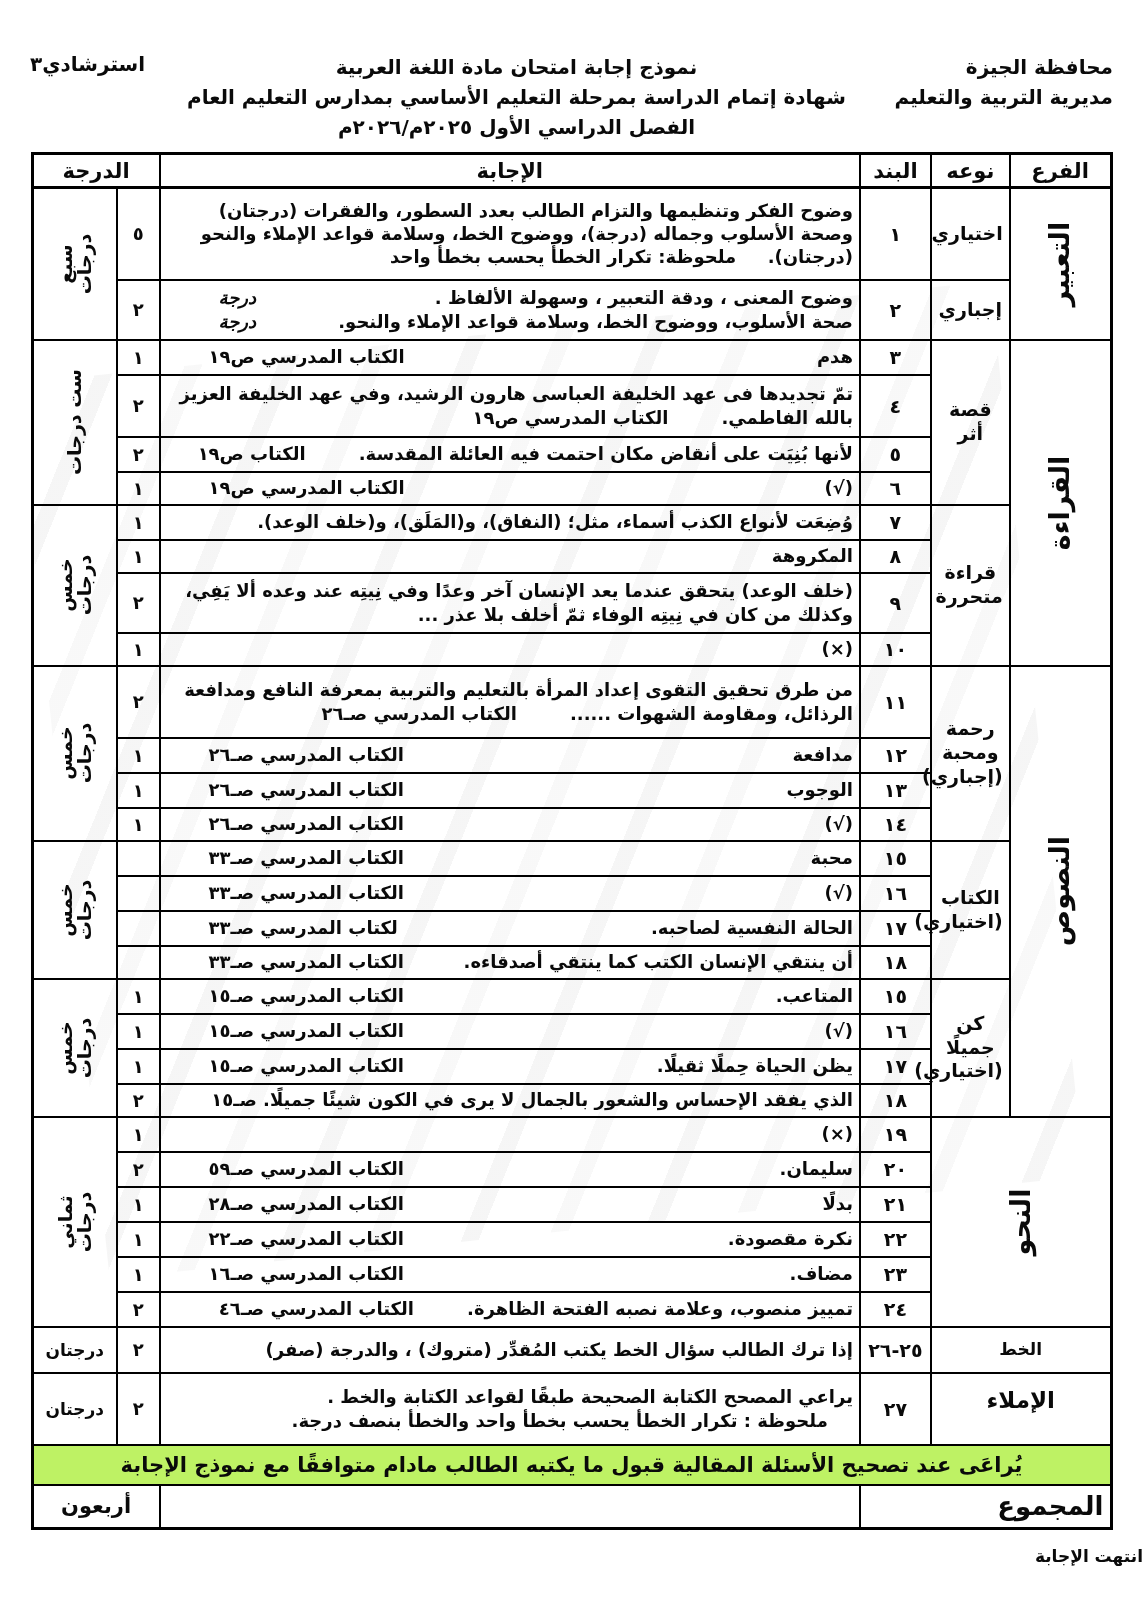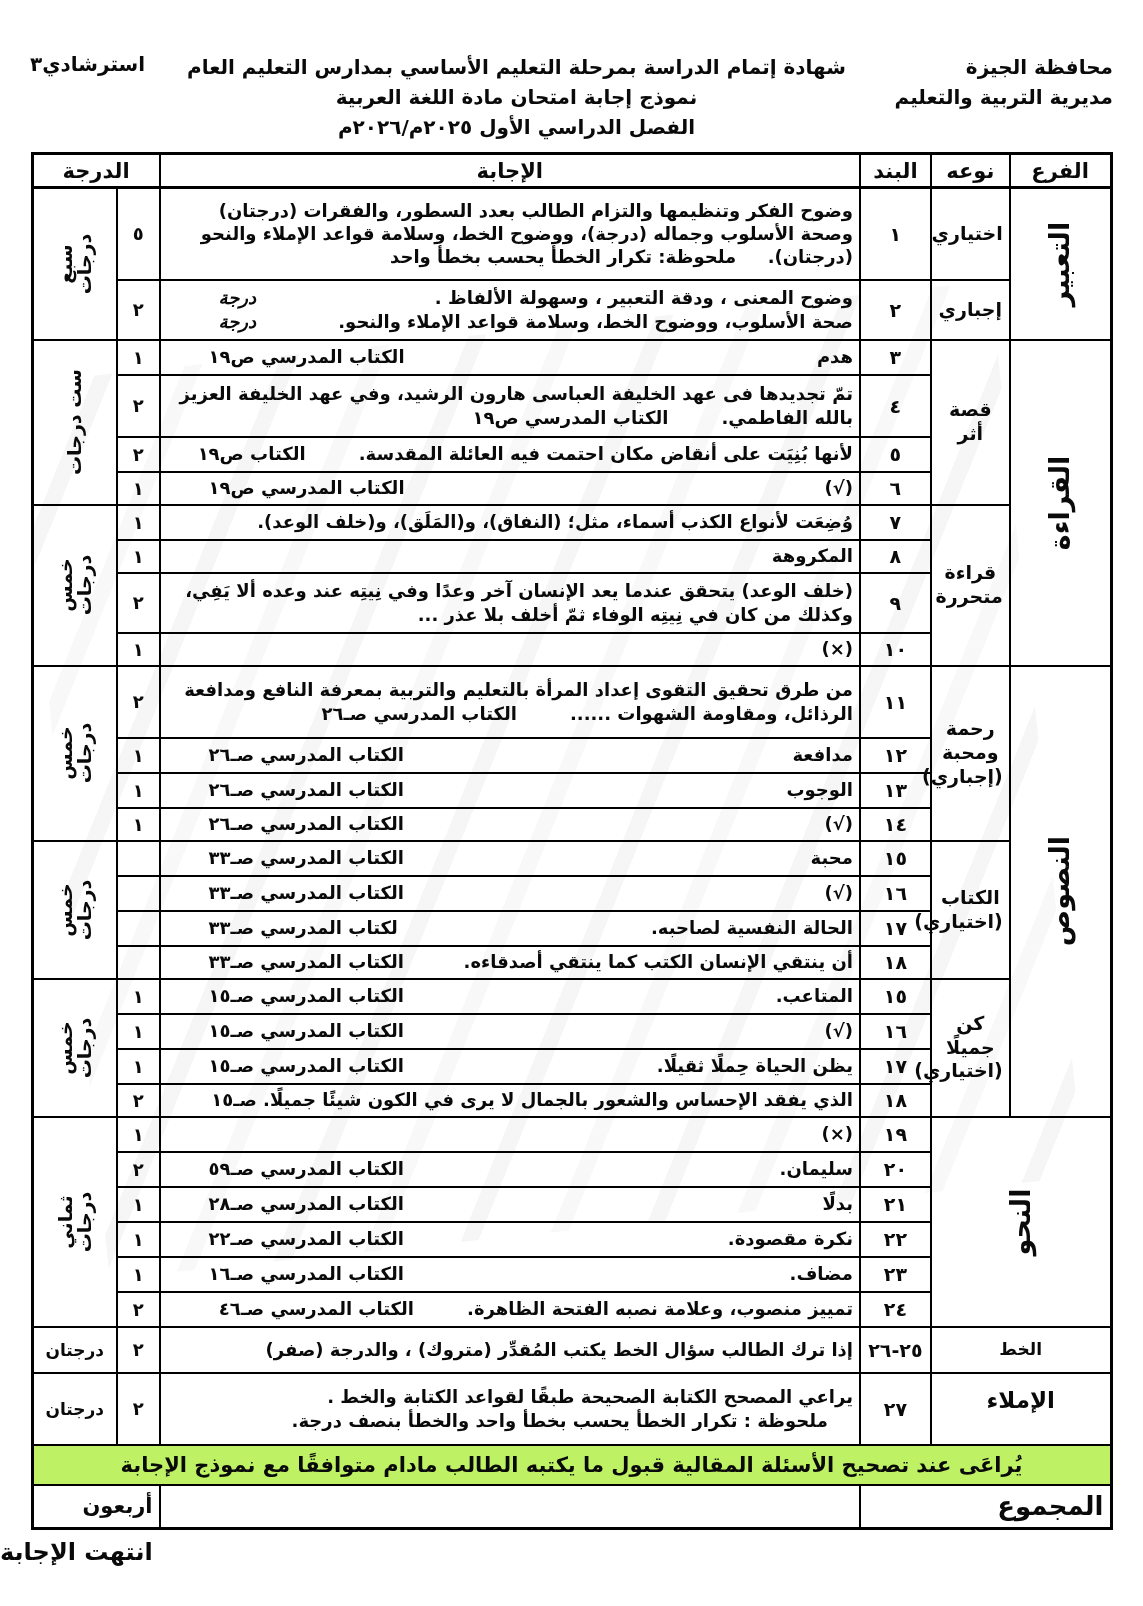--- a/index.html
+++ b/index.html
@@ -76,38 +76,38 @@
   .split .src { margin-left: 42px; white-space: nowrap; }
   .inline-src { margin-right: 2.6em; display: inline-block; }
   .ansline { display: flex; justify-content: space-between; }
   .ansline .tail { margin-left: 52px; font-style: italic; }
   .note-line { margin-right: 1.4em; }
 
   tr.note-row td {
     text-align: center; font-size: 21px; background: #bef264; padding: 5px;
   }
   tr.total-row td.total-lbl { font-size: 26px; text-align: right; }
-  tr.total-row td.total-val { font-size: 21px; }
-
-  .end-note { text-align: left; font-size: 24px; margin-top: 8px; position: relative; z-index: 1; }
+  tr.total-row td.total-val { font-size: 21px; text-align: center; }
+
+  .end-note { text-align: right; font-size: 17px; margin-top: 16px; position: relative; z-index: 1; }
 </style>
 </head>
 <body>
 
 <div class="page">
   <div class="watermark"></div>
 
   <header class="doc-header">
     <div class="hdr-right">
       <div>محافظة الجيزة</div>
       <div>مديرية التربية والتعليم</div>
     </div>
     <div class="hdr-center">
+      <div>نموذج إجابة امتحان مادة اللغة العربية</div>
       <div>شهادة إتمام الدراسة بمرحلة التعليم الأساسي بمدارس التعليم العام</div>
-      <div>نموذج إجابة امتحان مادة اللغة العربية</div>
       <div>الفصل الدراسي الأول ٢٠٢٥م/٢٠٢٦م</div>
     </div>
     <div class="hdr-left">استرشادي٣</div>
   </header>
 
   <table class="answers">
     <colgroup>
       <col class="c-far3">
         <col class="c-naw3">
         <col class="c-band">

